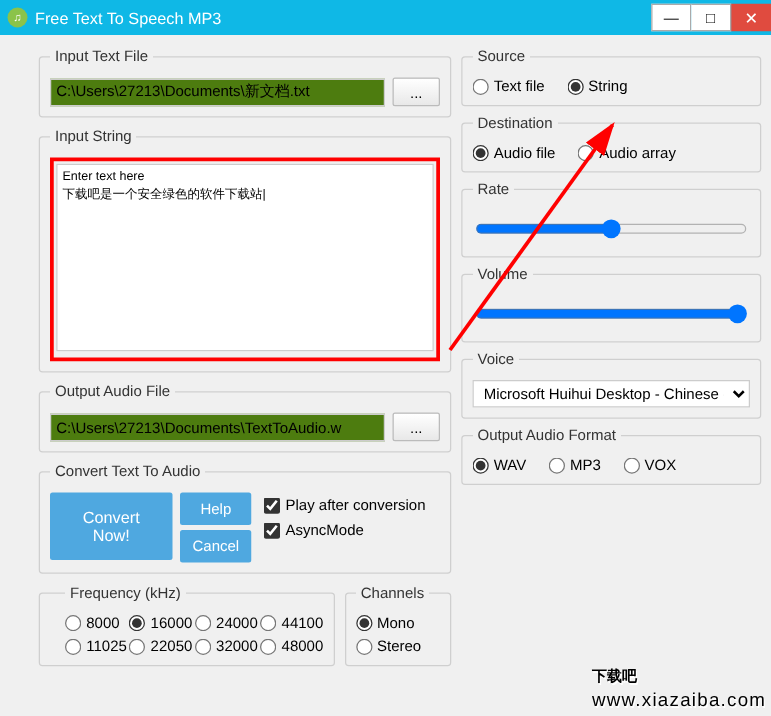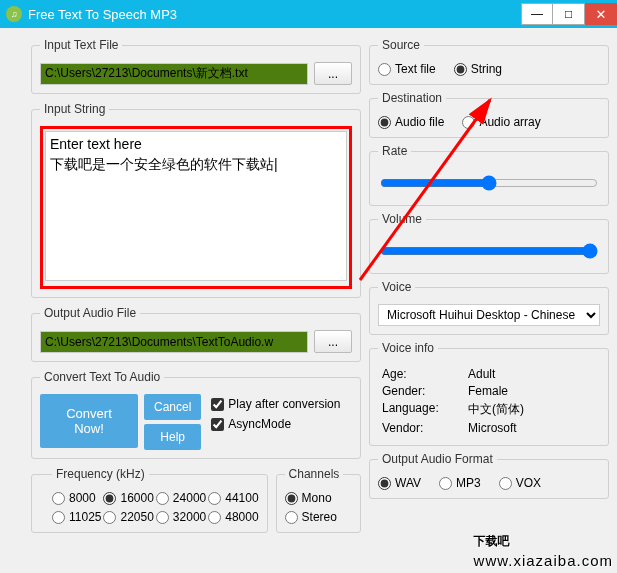--- a/index.html
+++ b/index.html
@@ -18,21 +18,21 @@
 .col-right { width: 258px; display: flex; flex-direction: column; gap: 6px; }
 
 fieldset { border: 1px solid #cfcfcf; border-radius: 3px; padding: 10px 8px 8px 8px; position: relative; }
 legend { font-size: 12px; color: #333; padding: 0 4px; }
 
 .row { display: flex; gap: 6px; align-items: center; }
 .text-input { flex: 1; height: 22px; border: 1px solid #ccc; padding: 2px 4px; background: #4d7c0f; font-size: 12px; }
 .btn-browse { width: 38px; height: 23px; border: 1px solid #bbb; background: linear-gradient(#fff,#e8e8e8); border-radius: 2px; cursor: pointer; }
 
 .textarea-wrap { border: 3px solid #f00; padding: 2px; }
-.textarea { width: 100%; height: 150px; border: 1px solid #ccc; resize: none; padding: 3px 4px; font-size: 14px; line-height: 1.4; }
+.textarea { width: 100%; height: 150px; border: 1px solid #ccc; resize: none; padding: 3px 4px; font-size: 10px; line-height: 1.4; }
 
 .btn-blue { background: #4fa8e0; color: #fff; border: none; border-radius: 2px; cursor: pointer; height: 26px; padding: 0 10px; }
 .btn-blue.big { height: 54px; width: 98px; font-size: 13px; }
 
 .checkbox-row { display: flex; align-items: center; gap: 4px; margin: 3px 0; }
 input[type=checkbox] { width: 13px; height: 13px; accent-color: #333; }
 
 .radio-grid { display: grid; grid-template-columns: repeat(4, 1fr); gap: 5px 2px; }
 .radio-grid-2 { display: grid; grid-template-columns: 1fr; gap: 5px; }
 .radio-grid-3 { display: flex; gap: 18px; }
@@ -95,22 +95,22 @@
         <input class="text-input" value="C:\Users\27213\Documents\TextToAudio.w" style="">
         <button class="btn-browse">...</button>
       </div>
     </fieldset>
 
     <fieldset>
       <legend>Convert Text To Audio</legend>
       <div class="convert-row">
         <button class="btn-blue big">Convert Now!</button>
         <div class="convert-right">
+          <button class="btn-blue">Help</button>
           <button class="btn-blue">Cancel</button>
-          <button class="btn-blue">Help</button>
         </div>
         <div class="convert-checks">
           <label class="checkbox-row">
             <input type="checkbox" checked="" style="">
             <span>Play after conversion</span>
           </label>
           <label class="checkbox-row">
             <input type="checkbox" checked="" style="">
             <span>AsyncMode</span>
           </label>
@@ -213,33 +213,20 @@
       <div class="slider-wrap"><input type="range" min="0" max="100" value="100" style=""></div>
     </fieldset>
 
     <fieldset>
       <legend>Voice</legend>
       <select class="select">
         <option>Microsoft Huihui Desktop - Chinese (Sim</option>
       </select>
     </fieldset>
 
-    <fieldset>
-      <legend>Voice info</legend>
-      <div class="info-grid">
-        <span>Age:</span>
-        <span>Adult</span>
-        <span>Gender:</span>
-        <span>Female</span>
-        <span>Language:</span>
-        <span>中文(简体)</span>
-        <span>Vendor:</span>
-        <span>Microsoft</span>
-      </div>
-    </fieldset>
 
     <fieldset>
       <legend>Output Audio Format</legend>
       <div class="radio-grid-3" id="fmt-grid">
           <label class="radio-item">
             <input type="radio" name="fmt" checked="" style="">
             <span>WAV</span>
           </label>
           <label class="radio-item">
             <input type="radio" name="fmt" style="">

